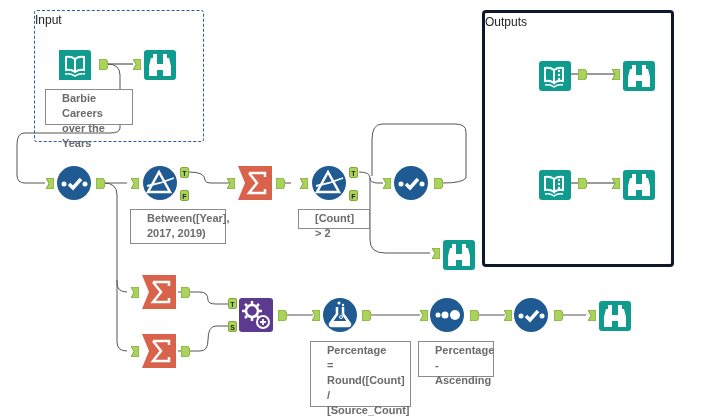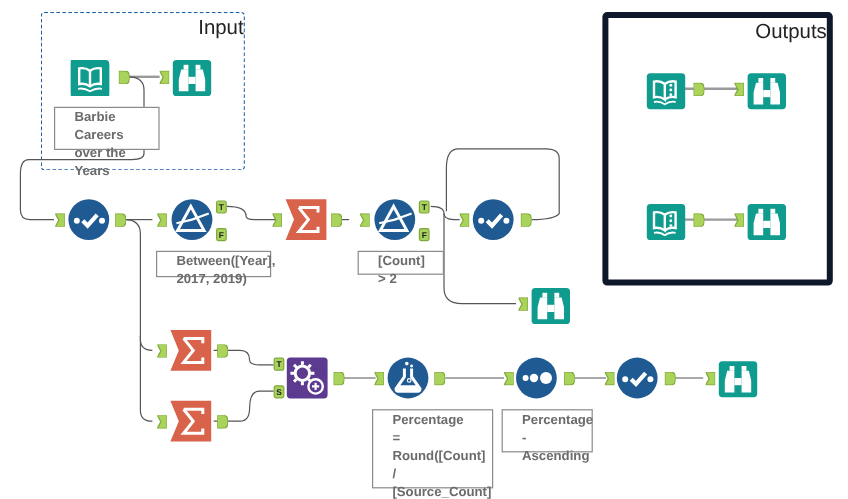--- a/index.html
+++ b/index.html
@@ -1,36 +1,36 @@
 <!DOCTYPE html>
 <html><head>
 <meta charset="utf-8">
 <style>
   html, body { margin:0; padding:0; }
   body { width:707px; height:416px; background:#ffffff; position:relative; overflow:hidden;
          font-family:"Liberation Sans", sans-serif; }
   .container-box { position:absolute; box-sizing:border-box; }
-  .container-title { position:absolute; left:0; right:0; top:2px; text-align:right; font-size:17px; color:#222; }
+  .container-title { position:absolute; left:0; right:0; top:2px; text-align:left; font-size:12px; color:#222; }
   .tool { position:absolute; width:36px; height:36px; }
   .tool svg { width:36px; height:36px; display:block; }
   .anchor { position:absolute; width:8px; height:10px; }
   .anchor svg { display:block; }
   .tag { position:absolute; width:9px; height:11px; background:#a9d35a; border:1px solid #7fa83a; border-radius:2px;
          font-size:7px; font-weight:bold; line-height:11px; text-align:center; color:#222; box-sizing:border-box; }
   .annot { position:absolute; box-sizing:border-box; border:1px solid #8a8a8a; background:#fff;
            font-size:11px; font-weight:bold; color:#6b6b6b; line-height:15px; padding:1px 16px; white-space:pre-line; }
   svg.wires { position:absolute; left:0; top:0; }
 </style>
 </head>
 <body>
 
 <div class="container-box" style="left:34px;top:10px;width:170px;height:132px;border:1px dashed #1f5ea8;border-radius:3px;">
   <div class="container-title">Input</div>
 </div>
-<div class="container-box" style="left:502px;top:10px;width:192px;height:228px;border:5px solid #0f172a;border-radius:4px;">
+<div class="container-box" style="left:482px;top:10px;width:192px;height:257px;border:3px solid #0f172a;border-radius:4px;">
   <div class="container-title">Outputs</div>
 </div>
 
 <svg class="wires" width="707" height="416">
   <g fill="none" stroke="#555" stroke-width="1">
 
     <path d="M107 64 H133" stroke="#9a9a9a" stroke-width="2"></path>
 
     <path d="M107 64 Q120 64 120 75 V128 Q120 133 110 133 H24 Q17 133 17 145 V175 Q17 183 25 183 H45"></path>
 
@@ -126,21 +126,21 @@
 </div>
 <div class="tool" style="left:142px;top:165px;">
   <svg viewBox="0 0 36 36">
     <circle cx="18" cy="18" r="17" fill="#1f5a93"></circle>
     <path d="M17 7 L28 27 H6 Z" fill="none" stroke="#fff" stroke-width="2.5"></path>
     <path d="M5 21 L18 18 L32 13" fill="none" stroke="#fff" stroke-width="1.8"></path>
   </svg>
 </div>
 <div class="tag" style="left:180px;top:167px;">T</div>
 <div class="tag" style="left:180px;top:190px;">F</div>
-<div class="annot" style="left:130px;top:209px;width:96px;height:22px;">Between([Year],
+<div class="annot" style="left:130px;top:209px;width:96px;height:35px;">Between([Year],
 2017, 2019)</div>
 
 <div class="anchor" style="left:227px;top:178px;">
   <svg width="8" height="11">
       <path d="M0 0 H8 V11 H0 L3 5.5 Z" fill="#a9d35a" stroke="#7fa83a"></path>
     </svg>
 </div>
 <div class="tool" style="left:237px;top:165px;">
   <svg viewBox="0 0 36 36">
     <path d="M1 1 H35 V35 H1 L8 18 Z" fill="#d9624a"></path>

